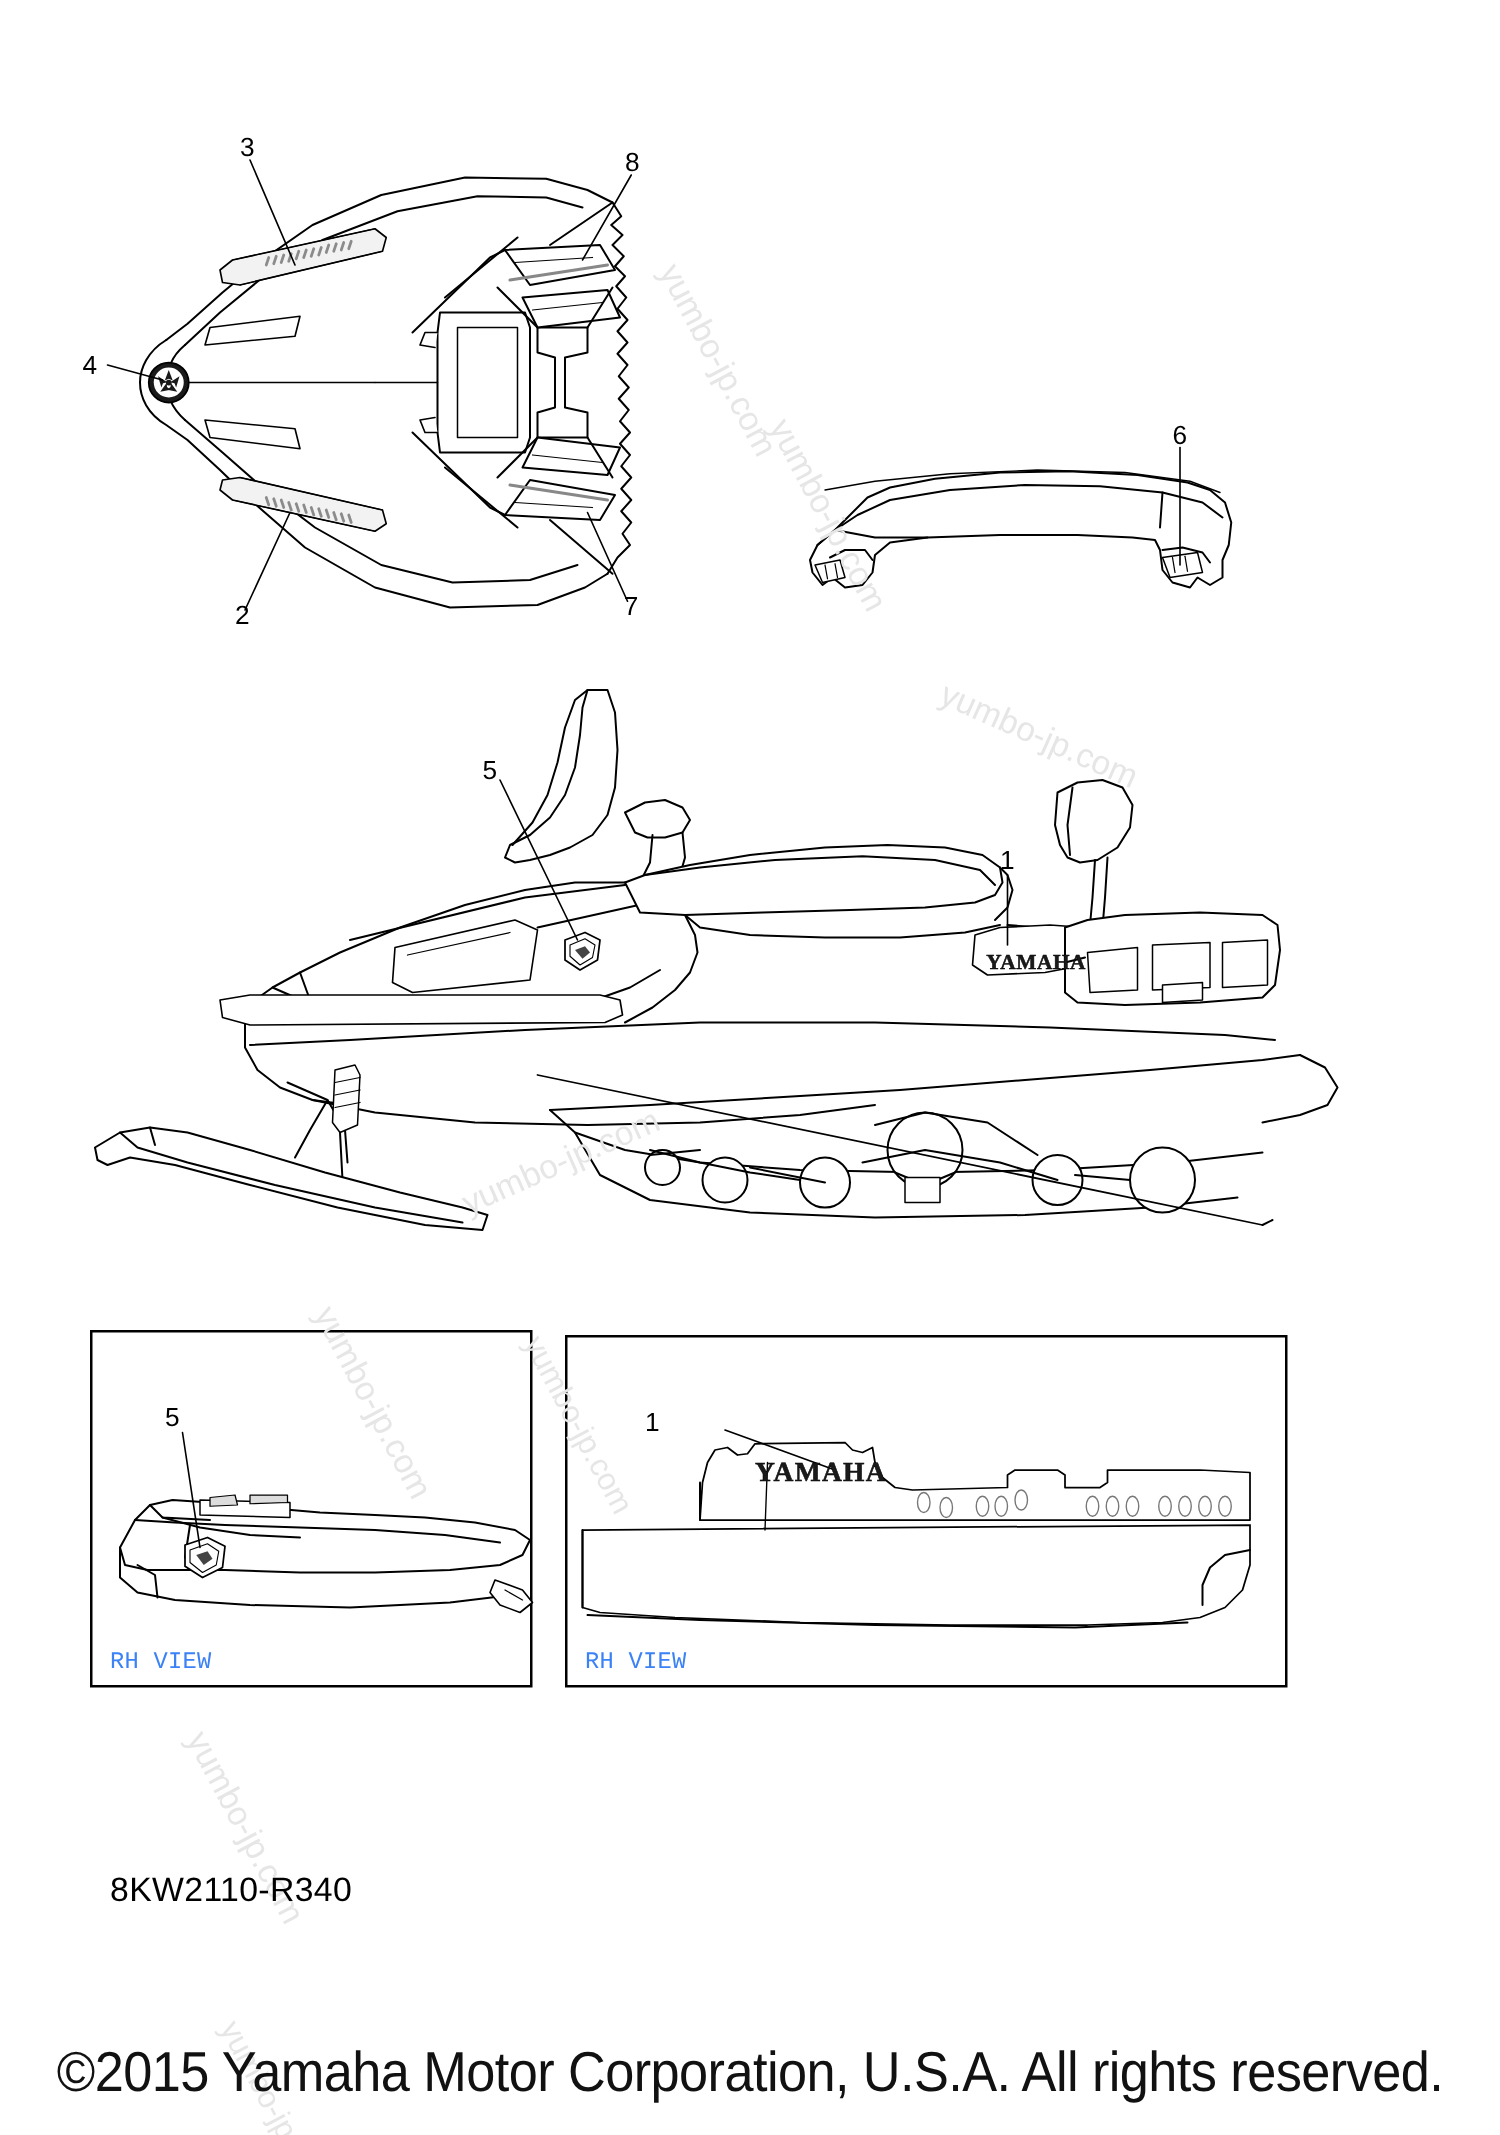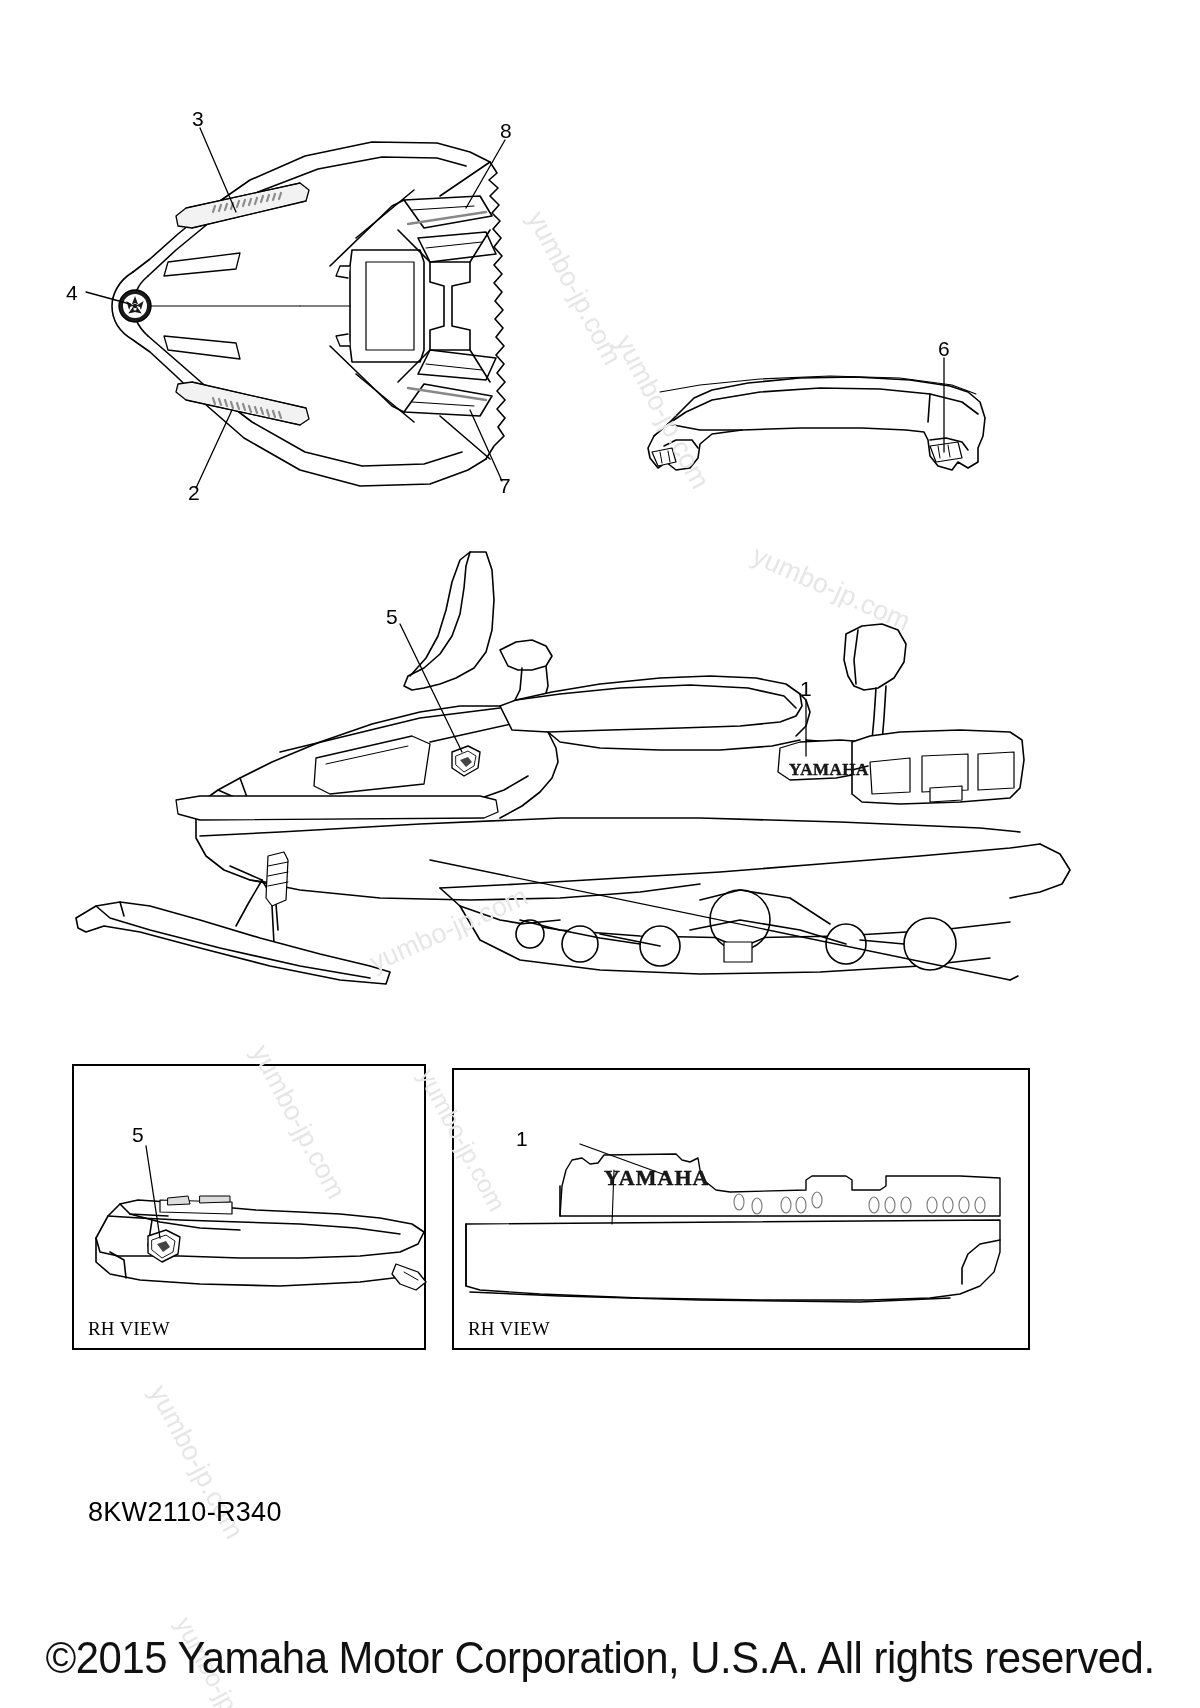--- a/index.html
+++ b/index.html
@@ -65,23 +65,23 @@
   
   .inset {
     position: absolute;
     border: 2px solid #000;
     background: transparent;
     z-index: 1;
     box-sizing: border-box;
   }
   .inset-label {
     position: absolute;
-    font-family: Liberation Serif, serif;
+    font-family: Liberation Mono, monospace;
     font-size: 19px;
-    color: #000000;
+    color: #3b82f6;
     z-index: 5;
     letter-spacing: .2px;
   }
 
   
   .partno {
     position: absolute;
     left: 88px;
     top: 1497px;
     font-family: "Liberation Sans", sans-serif;

